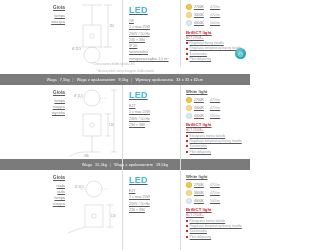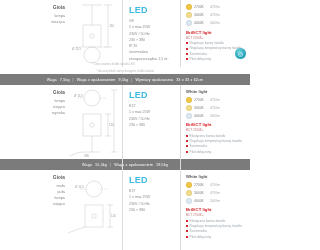--- a/index.html
+++ b/index.html
@@ -6,21 +6,21 @@
   body{
     width:250px;height:250px;overflow:hidden;
     background:#ffffff;
     font-family:"Liberation Sans", sans-serif;
     color:#58585a;
     -webkit-font-smoothing:antialiased;
   }
   .page{position:relative;width:250px;height:250px;}
 
   
-  .row{position:relative;width:250px;background:#fff;}
+  .row{position:relative;width:250px;background:#fff;text-decoration:underline;}
   .row-inner{display:flex;width:250px;box-sizing:border-box;}
 
   
   .col-name{
     width:68px;flex:0 0 68px;box-sizing:border-box;
     padding:5px 3px 0 0;text-align:right;
   }
   .prod-name{
     font-size:4.6px;font-weight:bold;color:#58585a;
     letter-spacing:.1px;line-height:1.45;margin:0 0 1.5px 0;

